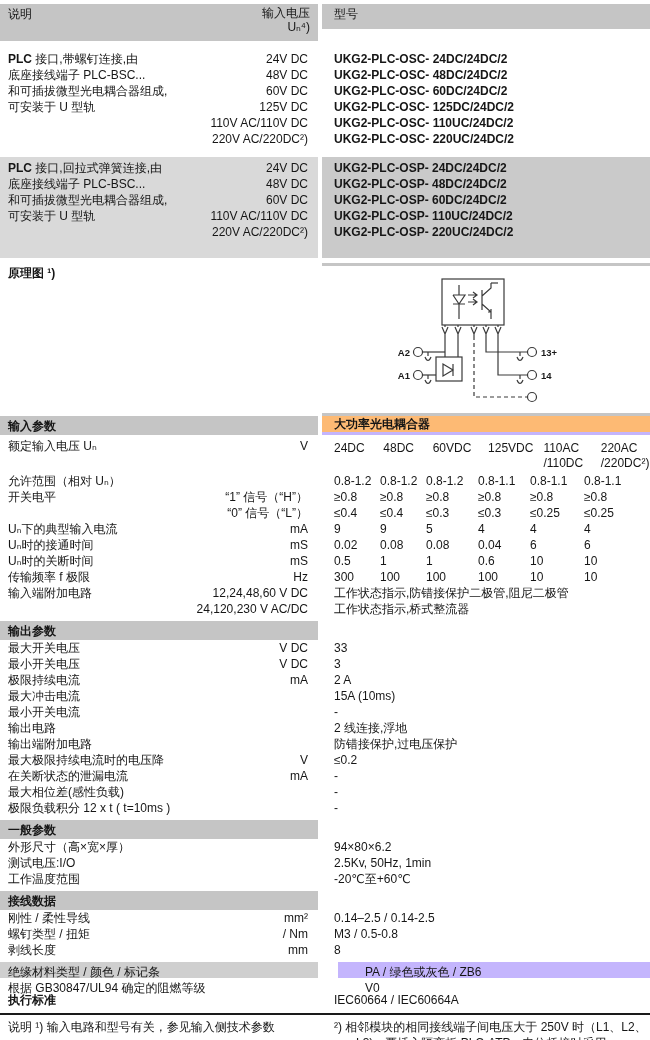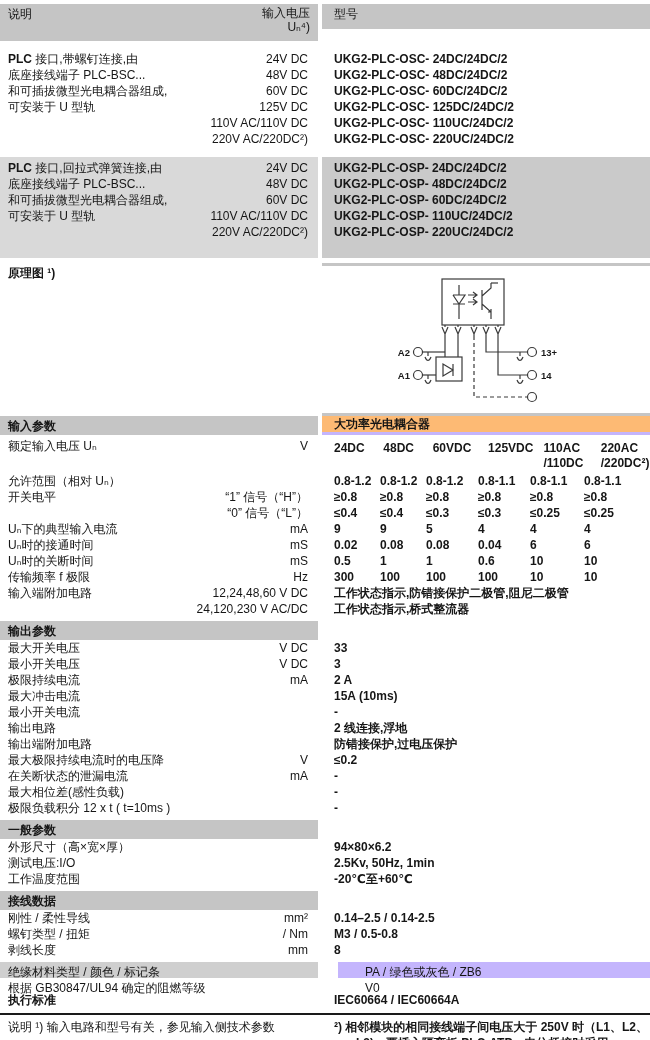--- a/index.html
+++ b/index.html
@@ -5,21 +5,21 @@
   html,body{margin:0;padding:0;}
   body{
     width:650px;height:1040px;overflow:hidden;background:#fff;color:#161616;
     font-family:"Liberation Sans","DejaVu Sans",sans-serif;font-size:12px;line-height:16px;
     -webkit-font-smoothing:antialiased;
   }
   .page{width:650px;height:1040px;box-sizing:border-box;padding-top:4px;}
   .row{display:flex;}
   .lcol{flex:0 0 318px;width:318px;margin-right:4px;box-sizing:border-box;}
   .rcol{flex:1;box-sizing:border-box;}
-  .rpad{padding-left:12px;font-weight:bold;}
+  .rpad{padding-left:12px;}
   .lflex{display:flex;justify-content:space-between;align-items:flex-start;padding:0 10px 0 8px;gap:28px;}
   .bold{font-weight:700;}
   
   .hdr .lcol{background:#c5c5c5;height:37px;display:flex;justify-content:space-between;padding:2px 8px 0 8px;}
   .hdr .rcol{background:#c5c5c5;height:25px;padding:2px 14px 0 12px;margin-top:0;}
   .hdr-volt{text-align:right;line-height:14px;}
   
   .block{margin-top:7px;}
   .block .lcol{padding:3px 10px 3px 8px;}
   .block .rcol{padding:3px 0 3px 12px;}

